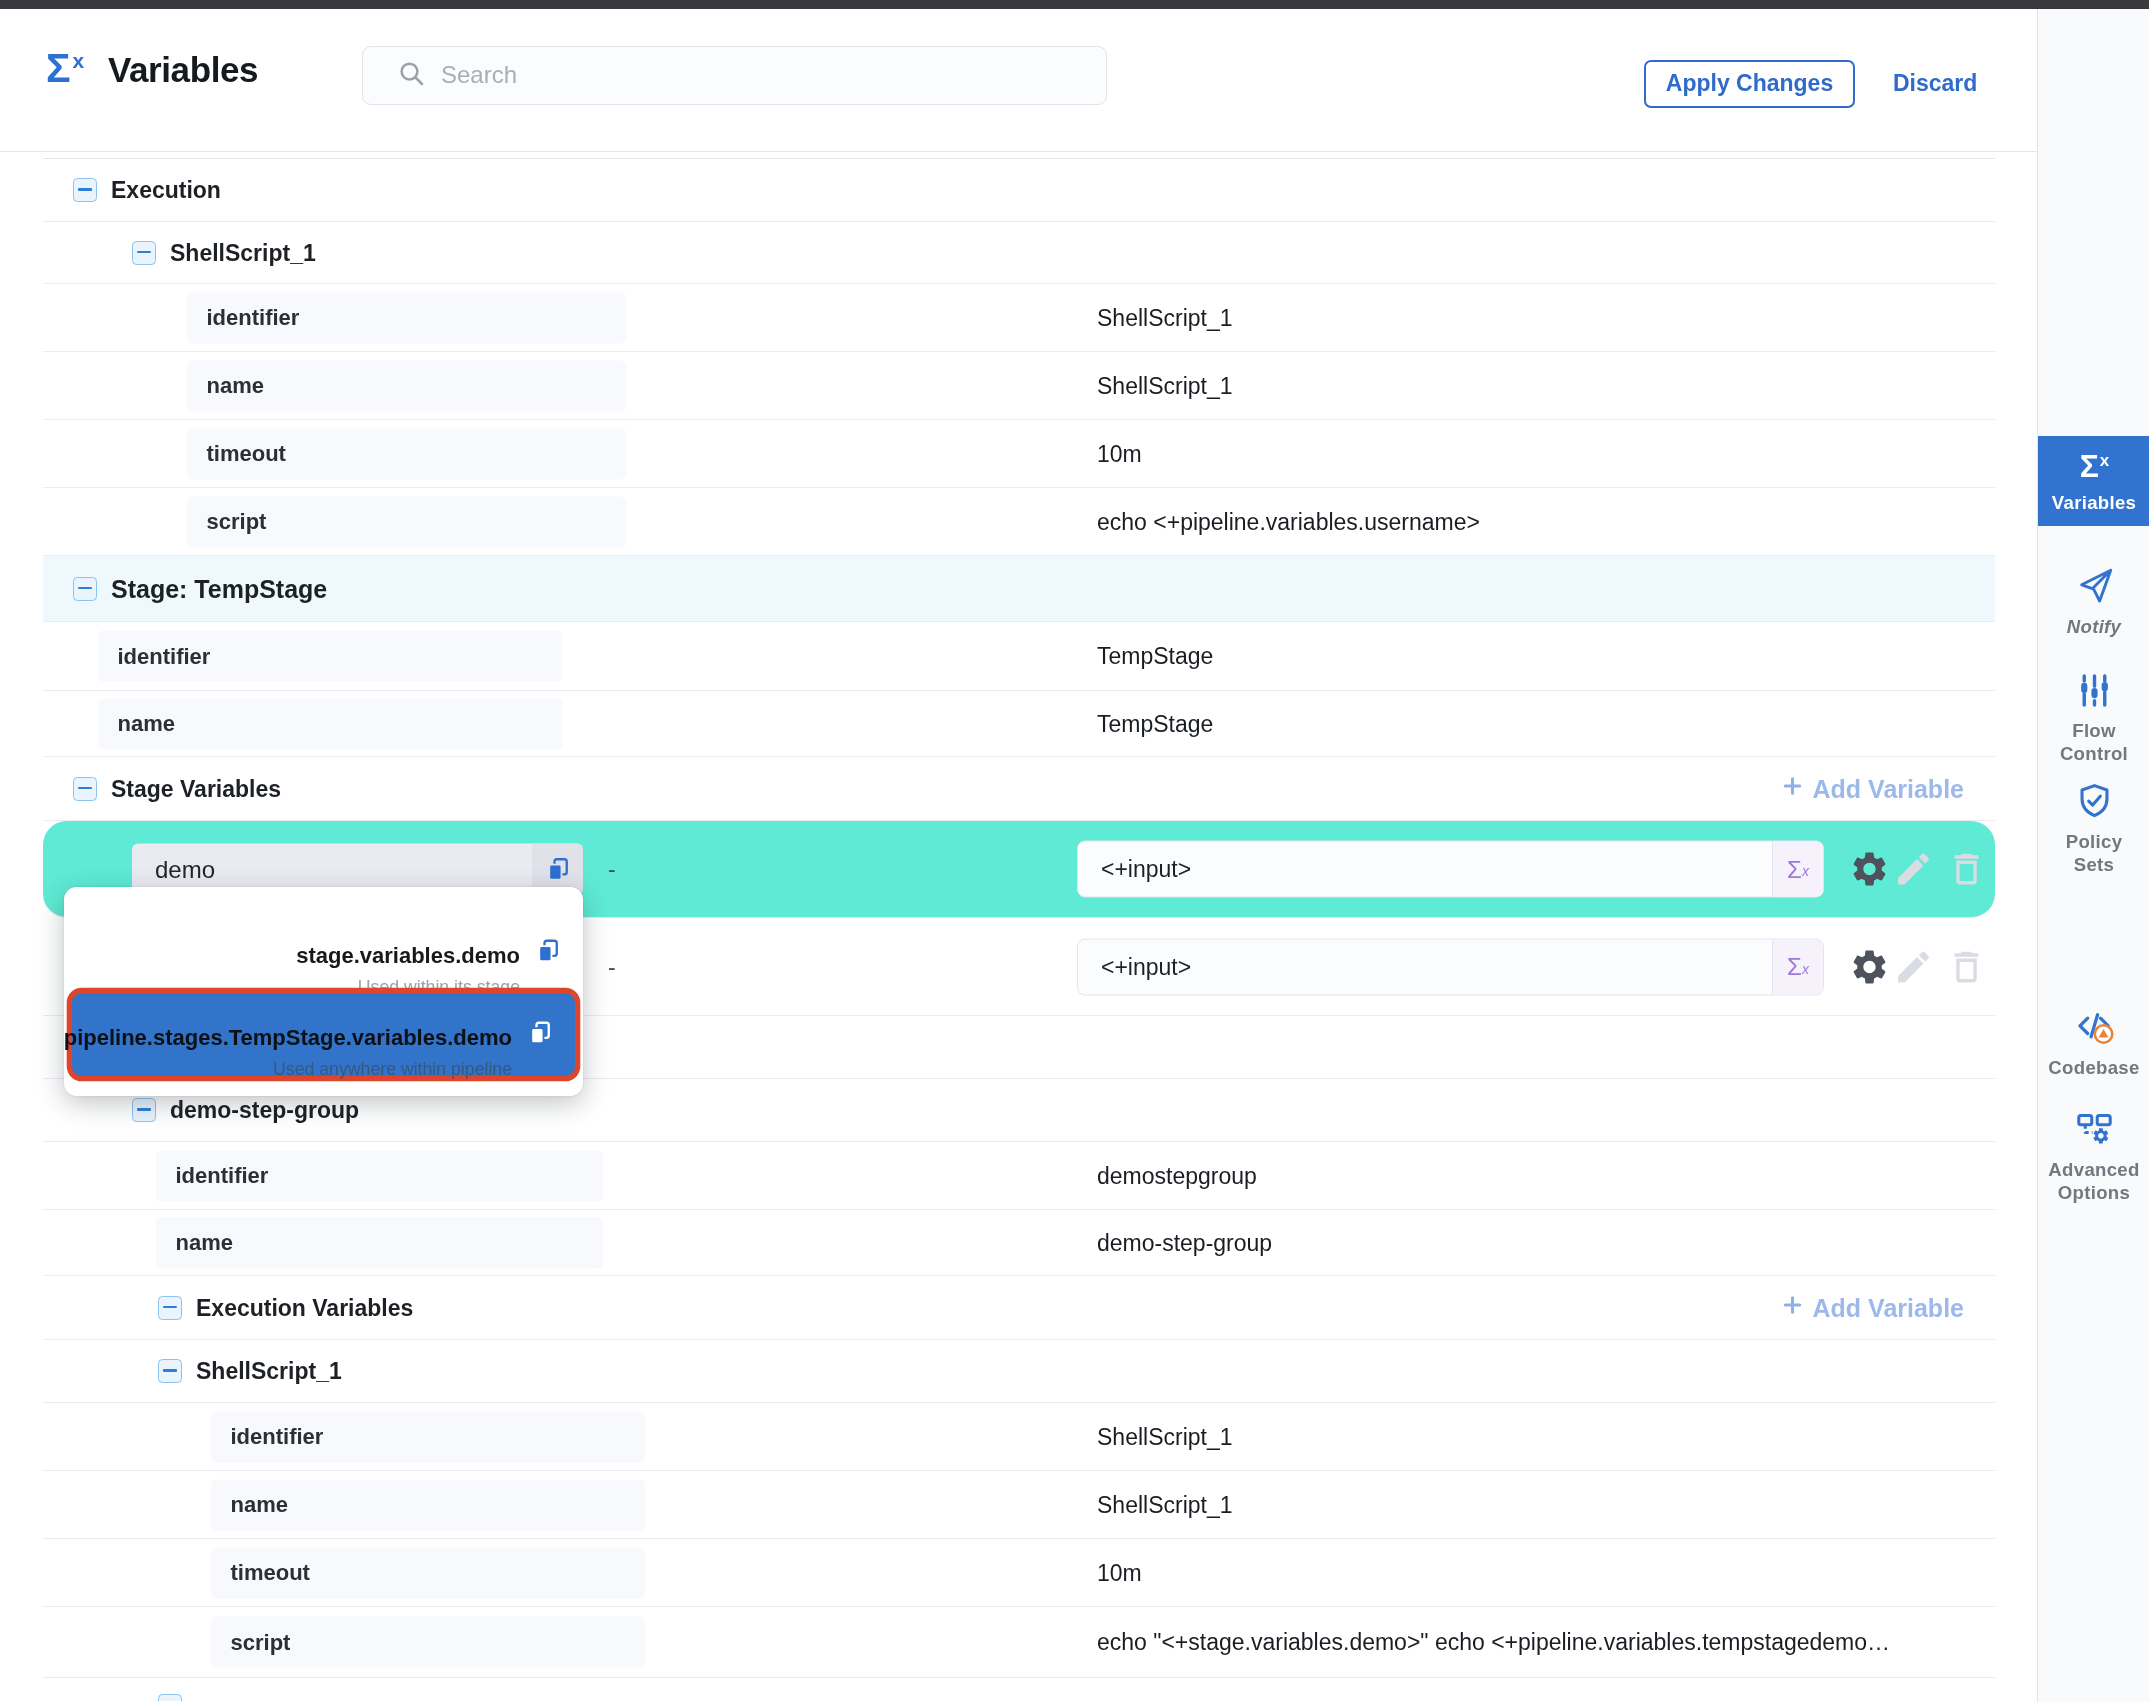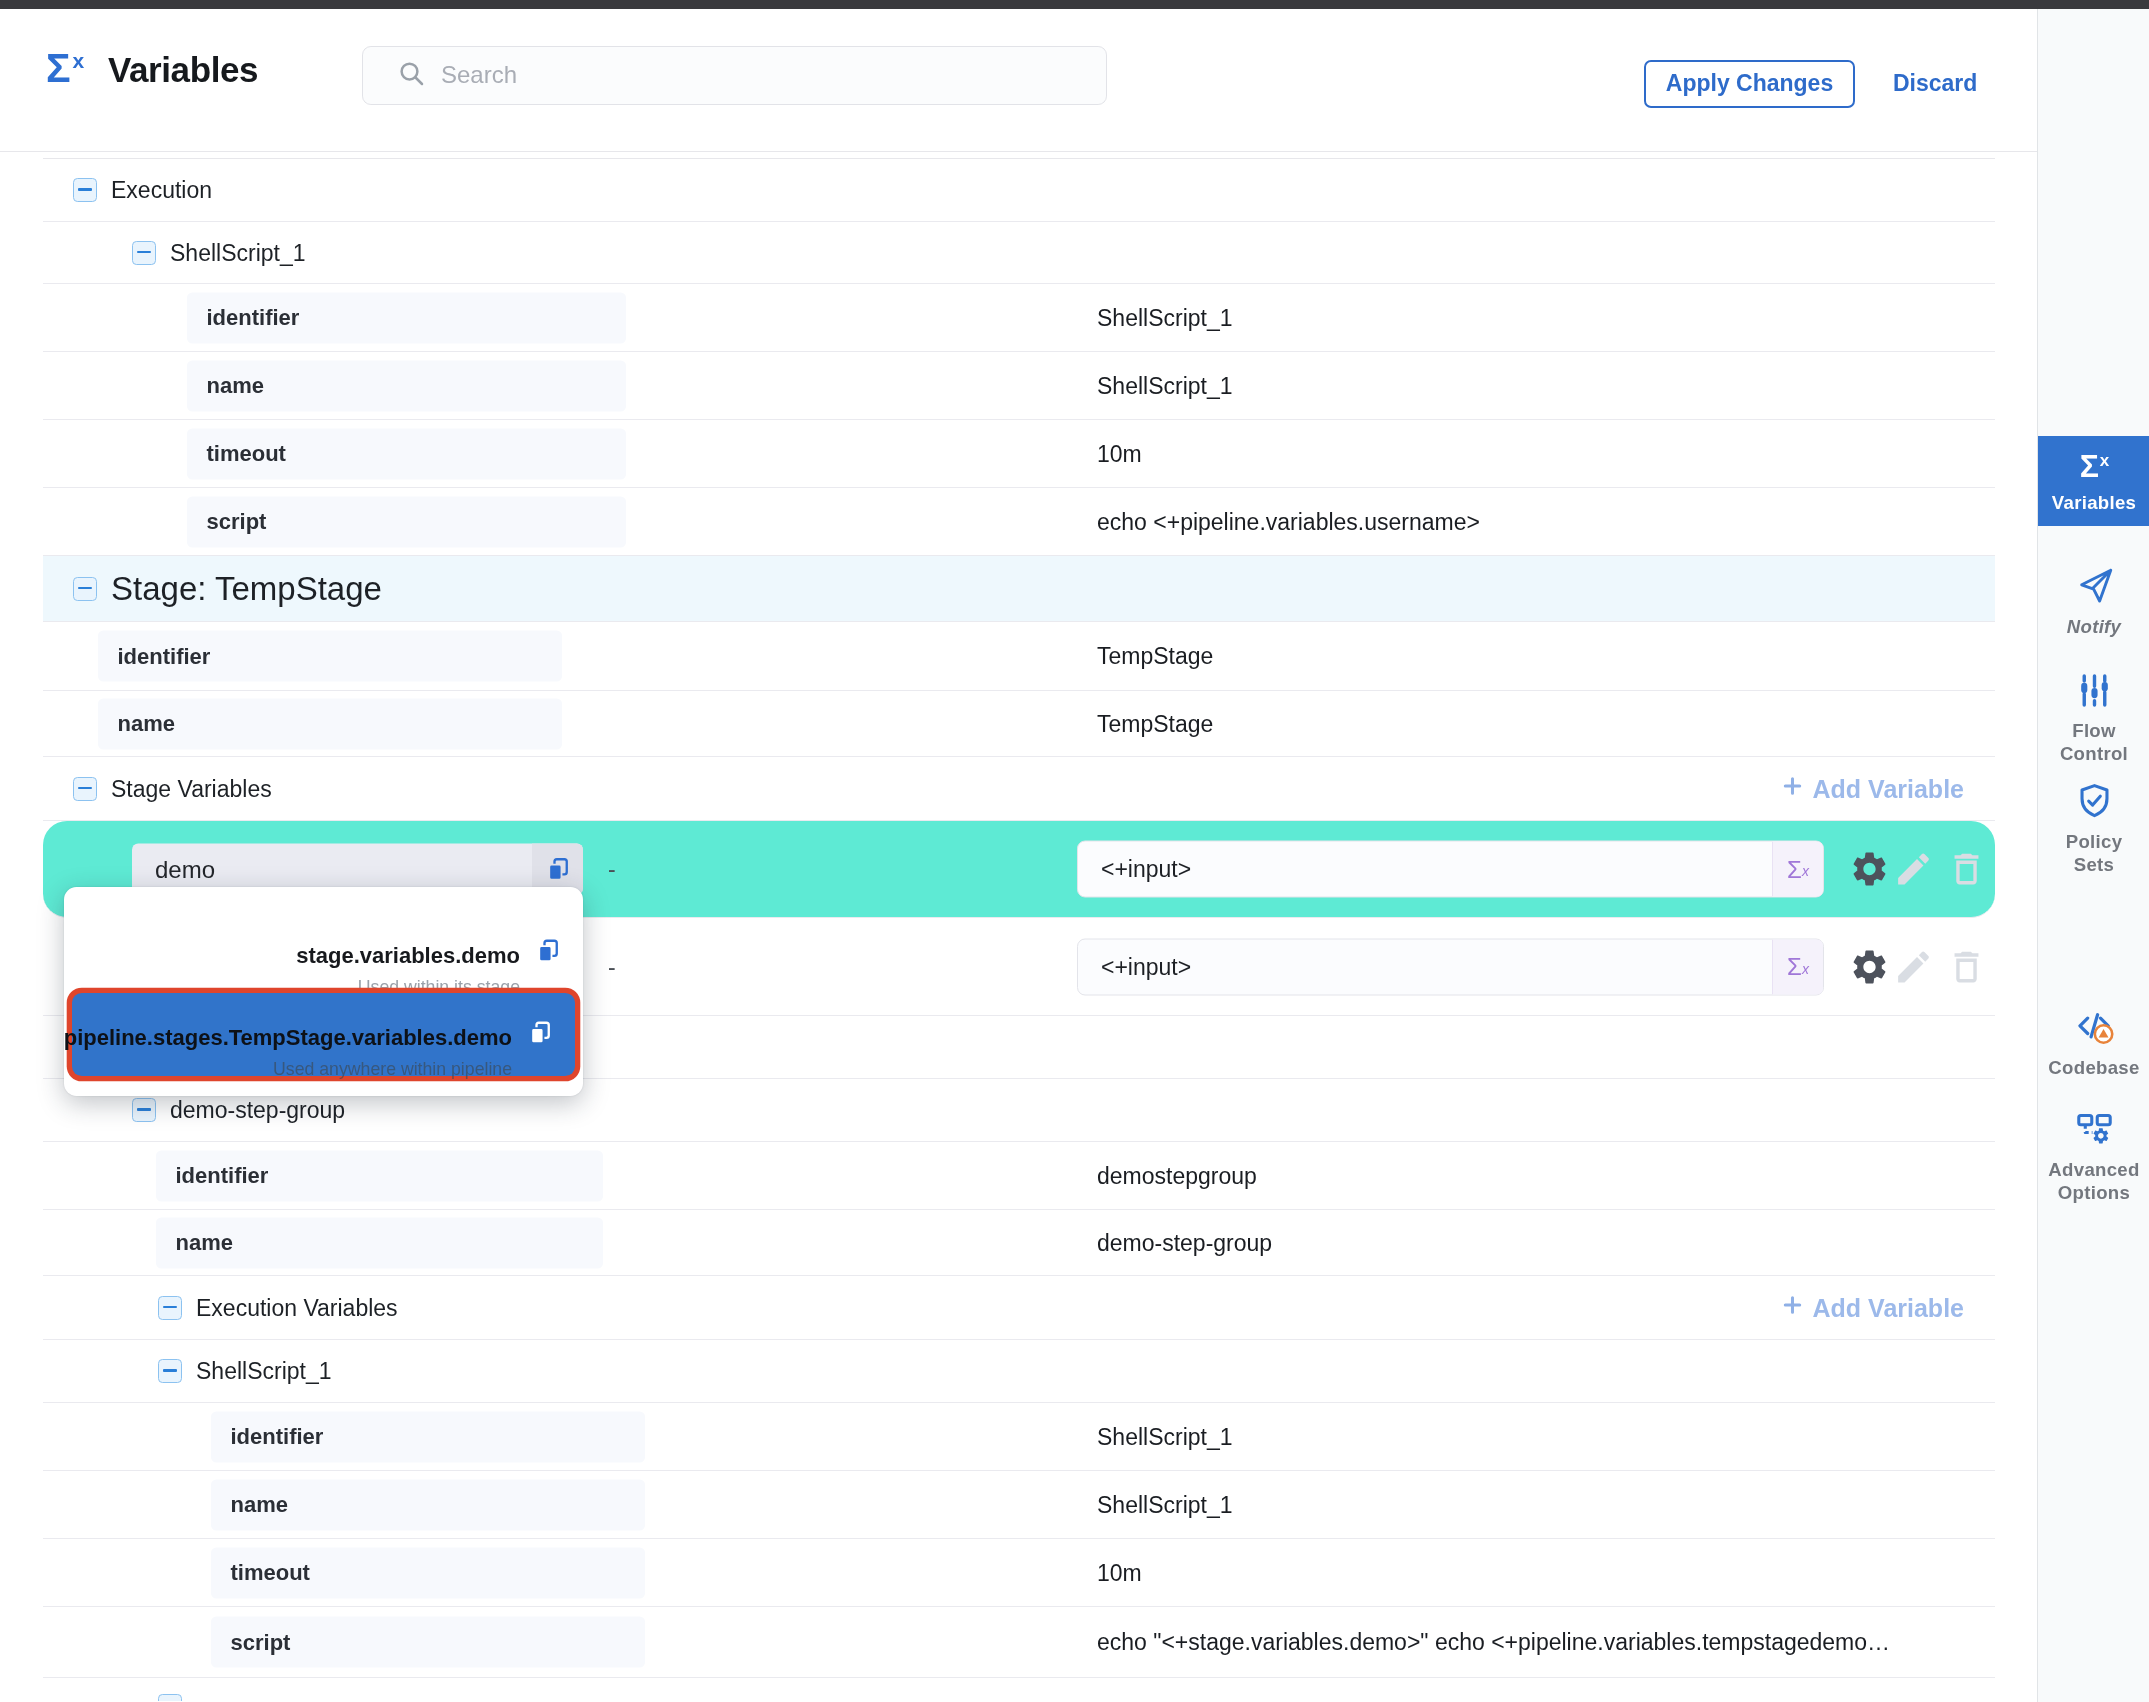--- a/index.html
+++ b/index.html
@@ -31,23 +31,23 @@
   .table{position:absolute;left:43px;top:158px;width:1952px;border-top:1.8px solid #e7e7eb;}
   .row{position:relative;border-bottom:1.8px solid #eaeaef;box-sizing:border-box;background:#fff;}
   .row.stagebg{background:#eef8fd;}
   .row.varbg{background:#5eead4;border-radius:24px;}
   .row.partial{overflow:hidden;border-bottom:none;}
   .minus-sq{position:absolute;top:50%;transform:translateY(-50%);width:24px;height:24px;
             box-sizing:border-box;border:1.8px solid #8cc2f0;background:#e9f4fd;border-radius:4.4px;}
   .minus-sq::after{content:"";position:absolute;left:4.4px;right:4.4px;top:50%;height:2.7px;
             margin-top:-1.8px;background:#2a7fd8;border-radius:0.9px;}
   .row.partial .minus-sq{top:16px;transform:none;}
-  .sec-label{position:absolute;top:50%;transform:translateY(-50%);font-size:23px;font-weight:400;
+  .sec-label{position:absolute;top:50%;transform:translateY(-50%);font-size:23px;font-weight:700;
              color:#1d2126;white-space:nowrap;}
-  .stage-label{font-size:33px;}
+  .stage-label{font-size:25px;}
   .chip{position:absolute;top:50%;transform:translateY(-50%);height:51px;background:#f7f9fd;
         border-radius:5.3px;display:flex;align-items:center;padding-left:19.5px;box-sizing:border-box;
         font-size:22px;font-weight:600;color:#2b2f36;}
   .value{position:absolute;left:1054px;top:50%;transform:translateY(-50%);font-size:23px;
          font-weight:500;color:#1a1d22;white-space:nowrap;max-width:878px;overflow:hidden;}
   .addvar{position:absolute;right:31px;top:50%;transform:translateY(-50%);display:flex;
           gap:8.9px;color:#9cb9ea;font-size:25px;font-weight:600;cursor:pointer;}
 
   
   .vchip{position:absolute;left:89px;top:50%;transform:translateY(-50%);width:451px;height:51px;

